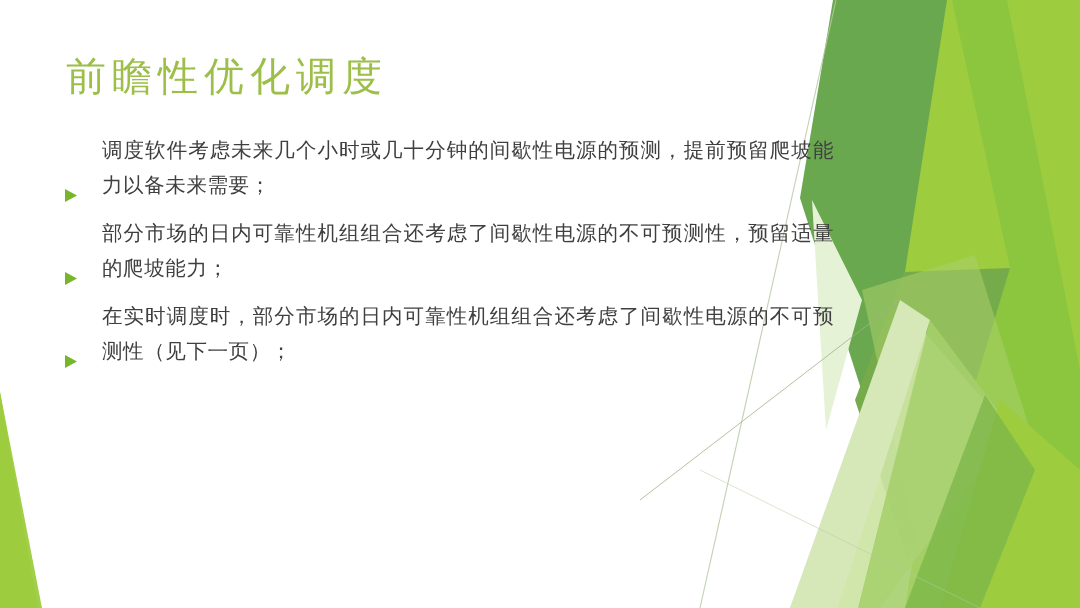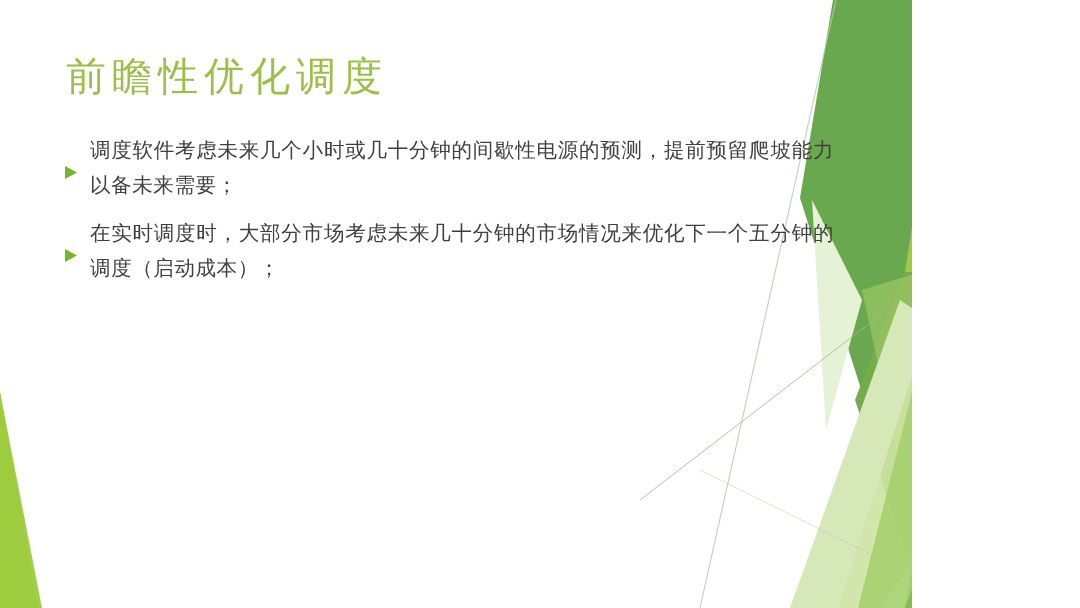--- a/index.html
+++ b/index.html
@@ -2,21 +2,21 @@
 <html><head>
 <meta charset="utf-8">
 <style>
   html, body {
     margin: 0;
     padding: 0;
     background: #ffffff;
   }
   #slide {
     position: relative;
-    width: 912px;
+    width: 1080px;
     height: 608px;
     background: #ffffff;
     overflow: hidden;
     font-family: "Liberation Serif", "DejaVu Serif", serif;
   }
 
   
   #facet-bg {
     position: absolute;
     inset: 0;
@@ -41,22 +41,23 @@
 
   
   #body {
     position: absolute;
     left: 64px;
     top: 133px;
     width: 770px;
   }
   .bullet-row {
     display: flex;
-    align-items: center;
+    align-items: flex-end;
     margin-bottom: 13px;
+    gap: 12px;
   }
   .bullet-marker {
     flex: 0 0 auto;
     width: 14px;
     height: 15px;
     margin-top: 9px;
     margin-right: 12px;
   }
   .bullet-marker svg { display: block; }
   .bullet-text {
@@ -120,24 +121,32 @@
     <div class="bullet-row">
       <span class="bullet-marker">
         <svg width="14" height="15" viewBox="0 0 14 15" xmlns="http://www.w3.org/2000/svg">
           <polygon points="1,1 13,7.5 1,14" fill="#77b62b"></polygon>
         </svg>
       </span>
       <span class="bullet-text">调度软件考虑未来几个小时或几十分钟的间歇性电源的预测，提前预留爬坡能力以备未来需要；</span>
     </div>
 
 
+    <div class="bullet-row">
+      <span class="bullet-marker">
+        <svg width="14" height="15" viewBox="0 0 14 15" xmlns="http://www.w3.org/2000/svg">
+          <polygon points="1,1 13,7.5 1,14" fill="#77b62b"></polygon>
+        </svg>
+      </span>
+      <span class="bullet-text">部分市场的日内可靠性机组组合还考虑了间歇性电源的不可预测性，预留适量的爬坡能力；</span>
+    </div>
 
     <div class="bullet-row">
       <span class="bullet-marker">
         <svg width="14" height="15" viewBox="0 0 14 15" xmlns="http://www.w3.org/2000/svg">
           <polygon points="1,1 13,7.5 1,14" fill="#77b62b"></polygon>
         </svg>
       </span>
-      <span class="bullet-text">在实时调度时，大部分市场考虑未来几十分钟的市场情况来优化下一个五分钟的调度（启动成本）；</span>
+      <span class="bullet-text">在实时调度时，部分市场的日内可靠性机组组合还考虑了间歇性电源的不可预测性（见下一页）；</span>
     </div>
 
   </div>
 </div>
 
 </body></html>

